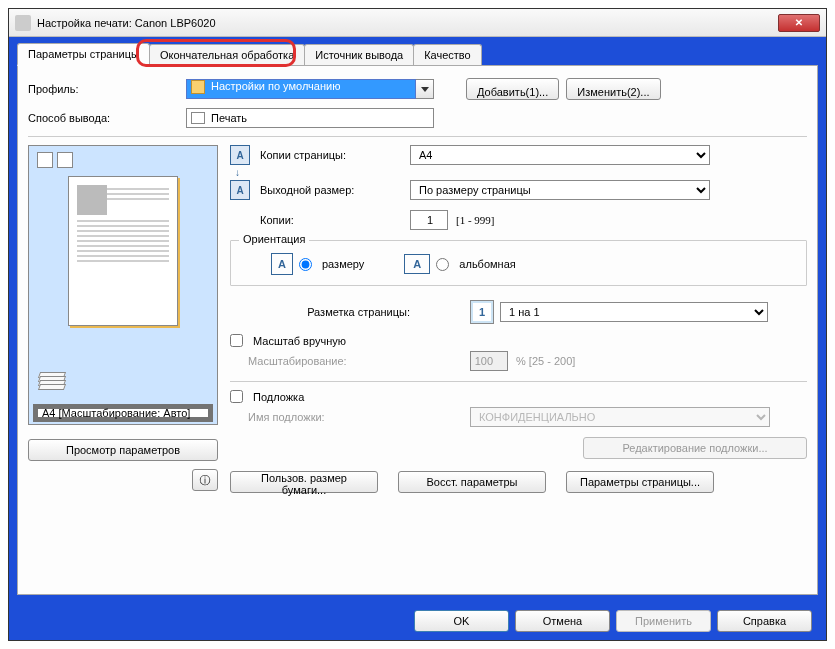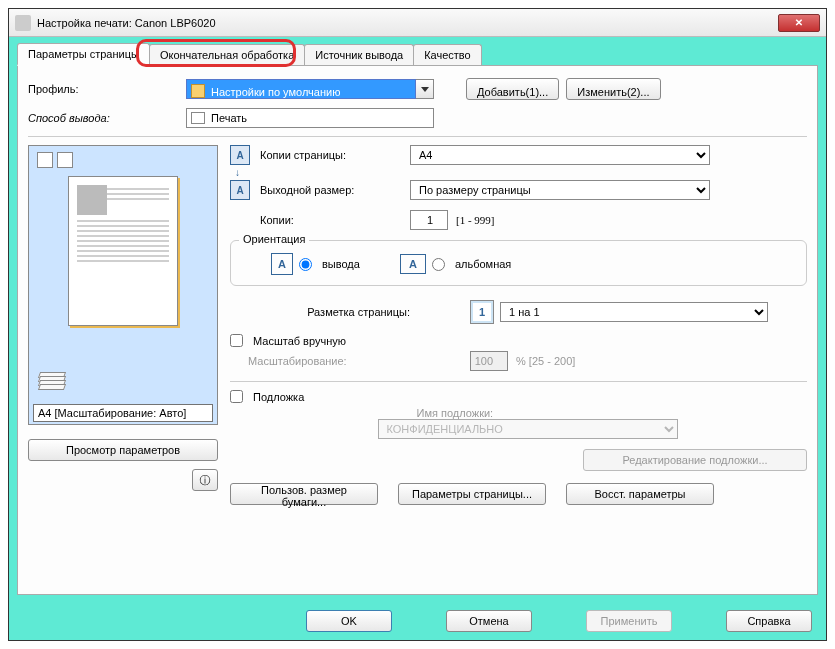--- a/index.html
+++ b/index.html
@@ -1,70 +1,70 @@
 <!DOCTYPE html>
 <html><head>
 <meta charset="utf-8">
 <style>
 * { box-sizing: border-box; font-family: "Segoe UI", Tahoma, sans-serif; font-size: 11px; }
 body { margin: 0; background: #fff; padding: 8px; }
-.window { width: 819px; height: 633px; border: 1px solid #333; position: relative; background: #5eead4; }
+.window { width: 819px; height: 633px; border: 1px solid #333; position: relative; background: #1d4ed8; }
 .titlebar { height: 28px; background: linear-gradient(#fafafa,#e8e8e8); display: flex; align-items: center; padding: 0 6px; border-bottom: 1px solid #bbb; }
 .titlebar .tb-icon { width: 16px; height: 16px; margin-right: 6px; background:#ccc; border-radius:2px; position:relative;}
 .titlebar .tb-title { flex: 1; color: #000; }
 .close-btn { width: 42px; height: 18px; background: linear-gradient(#e07070,#c43030); border: 1px solid #803030; border-radius: 2px; display: flex; align-items: center; justify-content: center; color: #fff; font-weight: bold; font-size: 10px; }
 .client { padding: 6px 8px 8px 8px; position: relative; height: calc(100% - 28px); }
 .tabs { display: flex; align-items: flex-end; position: relative; z-index: 2;}
 .tab { padding: 4px 10px; border: 1px solid #aaa; background: #f5f5f5; border-bottom: none; border-top-left-radius: 3px; border-top-right-radius: 3px; margin-right: -1px; position: relative; cursor: default;}
 .tab.active { background: #fdfdfd; border-bottom: 2px solid #fdfdfd; margin-bottom: -1px; z-index: 3;}
 .highlight-ring { position: absolute; border: 3px solid #e03030; border-radius: 10px; pointer-events: none; z-index: 10;}
 .tabpanel { border: 1px solid #aaa; background: #fdfdfd; height: 530px; padding: 12px 10px 10px 10px; position: relative; }
 .row { display: flex; align-items: center; margin-bottom: 8px; }
 .lbl { }
 select, input[type=text], .combo { height: 20px; border: 1px solid #888; background: #fff; padding: 0 4px; font-size: 11px;}
 .combo-addbtns button { height: 22px; padding: 7px 10px; border: 1px solid #888; background: linear-gradient(#fff,#e8e8e8); border-radius: 3px; margin-left: 4px;}
-.profile-row .combo { width: 230px; display:flex; align-items:flex-end; background:#3399ff; color:#fff; border:1px solid #5577cc;}
+.profile-row .combo { width: 230px; display:flex; align-items:flex-start; background:#3399ff; color:#fff; border:1px solid #5577cc;}
 .profile-row .combo .ico { width:14px; height:14px; background:#f8d070; border:1px solid #c09030; margin-right:6px;}
 .profile-row .caret { width:18px; height:20px; border:1px solid #888; border-left:none; background:linear-gradient(#fff,#e4e4e4); display:flex;align-items:center;justify-content:center;}
 .output-row .combo{ width:248px; background:#fff; color:#000; display:flex; align-items:center;}
 .output-row .combo .ico{ width:14px; height:12px; border:1px solid #888; background:#fff; margin-right:6px;}
 .hr { border:0; border-top:1px solid #ccc; margin:4px 0 8px 0;}
 .mainarea { display:flex; gap:12px; }
 .leftcol { width:190px; }
 .preview-frame { border:1px solid #888; padding:6px; height:280px; background:#cce4ff; position:relative;}
 .preview-frame .sheet-icons{height:18px;display:flex;gap:4px;padding:0 2px;}
 .preview-frame .sheet-icons span{width:16px;height:16px;background:#fff;border:1px solid #888;display:inline-block;}
 .preview-frame .page { margin:6px auto 0; width:110px; height:150px; background:#fff; border:1px solid #888; box-shadow:2px 2px 0 #eab850; padding:8px;}
 .preview-frame .page .thumb{width:30px;height:30px;background:#bbb;float:left;margin:0 4px 2px 0;}
 .preview-frame .page .line{height:2px;background:#cfcfcf;margin:3px 0;}
 .stack-icon{width:30px;height:22px;position:absolute;bottom:28px;left:10px;}
 .stack-icon div{border:1px solid #888;background:#f8f8f8;width:26px;height:6px;margin-top:-2px;transform:skewX(-20deg);}
-.preview-caption{position:absolute;bottom:2px;left:4px;right:4px;background:#fff;border:1px solid #737373;height:18px;display:flex;align-items:center;padding:0 4px;}
+.preview-caption{position:absolute;bottom:2px;left:4px;right:4px;background:#fff;border:5px solid #737373;height:18px;display:flex;align-items:center;padding:0 4px;}
 .btn { height:22px; border:1px solid #888; background:linear-gradient(#fff,#e8e8e8); border-radius:3px; padding:0 10px;}
 .btn.disabled{color:#999;border-color:#bbb;background:#f5f5f5;}
 .iconbtn{width:26px;height:22px;border:1px solid #888;background:linear-gradient(#fff,#e6e6e6);border-radius:3px;display:inline-flex;align-items:center;justify-content:center;}
 .rightcol{flex:1;}
 .field-row{display:flex;align-items:center;margin-bottom:10px;}
 .field-row .ficon{width:20px;height:20px;border:1px solid #336699;background:#dde8f5;display:flex;align-items:center;justify-content:center;margin-right:10px;color:#336699;font-weight:bold;font-size:10px;}
 .field-row .flabel{width:150px;}
 .long-select{width:300px;height:20px;border:1px solid #888;background:#fff;padding:1px 4px;}
 .spin{width:38px;height:20px;border:1px solid #888;text-align:right;padding-right:14px;position:relative;}
 .spin.disabled{background:#f0f0f0;color:#999;}
 .spin::after{content:"";position:absolute;right:0;top:0;width:12px;height:100%;border-left:1px solid #aaa;background:linear-gradient(#fff,#e4e4e4);}
-.groupbox{border:1px solid #ccc;border-radius:6px;padding:12px 10px 10px 10px;margin:4px 0 10px 0;position:relative;}
+.groupbox{border:1px solid #ccc;border-radius:1px;padding:12px 10px 10px 10px;margin:4px 0 10px 0;position:relative;}
 .groupbox .legend{position:absolute;top:-8px;left:8px;background:#fdfdfd;padding:0 4px;}
 .orient-row{display:flex;gap:40px;align-items:center;margin-left:30px;}
 .orient-opt{display:flex;align-items:center;gap:6px;}
 .orient-opt .oicon{width:22px;height:22px;border:1px solid #336699;display:flex;align-items:center;justify-content:center;color:#336699;font-weight:bold;}
 .checkbox-line{display:flex;align-items:center;gap:6px;margin:4px 0;}
 .layout-icon{width:24px;height:24px;border:1px solid #888;background:#fff;display:flex;align-items:center;justify-content:center;font-weight:bold;color:#336699;box-shadow:inset 0 0 0 2px #cde4f5;}
 .bottomrow-btns{display:flex;gap:20px;margin-top:12px;justify-content:flex-start;}
 .bottomrow-btns .btn{width:148px;}
 .dlg-buttons{position:absolute;bottom:8px;right:14px;display:flex;gap:6px;}
-.dlg-buttons .btn{width:86px;margin-left:48px;}
+.dlg-buttons .btn{width:95px;}
 .arrow-down{font-size:10px;color:#336699;margin-left:5px;}
 .caret-tri::after{content:"";border-left:4px solid transparent;border-right:4px solid transparent;border-top:5px solid #333;}
 input[type=radio],input[type=checkbox]{margin:0 4px 0 0;}
 </style>
 </head>
 <body>
 
 <div class="window">
   <div class="titlebar">
     <span class="tb-icon"></span>
@@ -89,21 +89,21 @@
           <span>Настройки по умолчанию</span>
         </div>
         <div class="caret caret-tri"></div>
         <div class="combo-addbtns" style="margin-left:28px;">
           <button class="btn">Добавить(1)...</button>
           <button class="btn">Изменить(2)...</button>
         </div>
       </div>
 
       <div class="row output-row">
-        <div class="lbl" style="width:158px;font-style:italic;">Способ вывода:</div>
+        <div class="lbl" style="width:158px;">Способ вывода:</div>
         <div class="combo">
           <span class="ico"></span>
           <span>Печать</span>
         </div>
       </div>
 
       <hr class="hr">
 
       <div class="mainarea">
 
@@ -166,21 +166,21 @@
             <input class="spin" value="1" style="">
             <span style="margin-left:8px;font-family:Liberation Serif, serif;">[1 - 999]</span>
           </div>
 
           <div class="groupbox">
             <span class="legend">Ориентация</span>
             <div class="orient-row">
               <label class="orient-opt">
                 <span class="oicon">A</span>
                 <input type="radio" checked="" style="">
-                <span>вывода</span>
+                <span>размеру</span>
               </label>
               <label class="orient-opt">
                 <span class="oicon" style="width:26px;height:20px;">A</span>
                 <input type="radio" style="">
                 <span>альбомная</span>
               </label>
             </div>
           </div>
 
           <div class="field-row" style="margin-top:14px;">
@@ -200,34 +200,34 @@
             <div class="flabel" style="width:222px;">Масштабирование:</div>
             <input class="spin disabled" disabled="" value="100" style="">
             <span style="margin-left:8px;">% [25 - 200]</span>
           </div>
 
           <hr class="hr">
           <div class="checkbox-line">
             <input type="checkbox" style="">
             <span>Подложка</span>
           </div>
-          <div class="field-row" style="margin-left:18px;color:#999;flex-direction:column;">
+          <div class="field-row" style="margin-left:18px;color:#999;">
             <div class="flabel" style="width:222px;">Имя подложки:</div>
             <select class="long-select" disabled="" style="color:#999;background:#f7f7f7;">
               <option>КОНФИДЕНЦИАЛЬНО</option>
             </select>
           </div>
           <div style="display:flex;justify-content:flex-end;margin-top:6px;">
             <button class="btn disabled" style="width:224px;" disabled="">Редактирование подложки...</button>
           </div>
 
           <div class="bottomrow-btns">
             <button class="btn">Пользов. размер бумаги...</button>
+            <button class="btn">Восст. параметры</button>
             <button class="btn">Параметры страницы...</button>
-            <button class="btn">Восст. параметры</button>
           </div>
         </div>
       </div>
     </div>
 
     <div class="dlg-buttons">
       <button class="btn" style="border:1px solid #3c7fb1;">OK</button>
       <button class="btn">Отмена</button>
       <button class="btn disabled" disabled="">Применить</button>
       <button class="btn">Справка</button>

